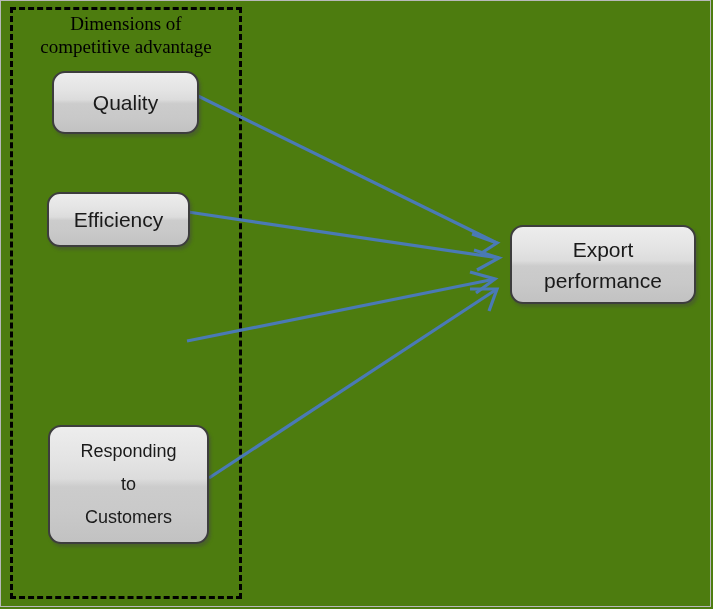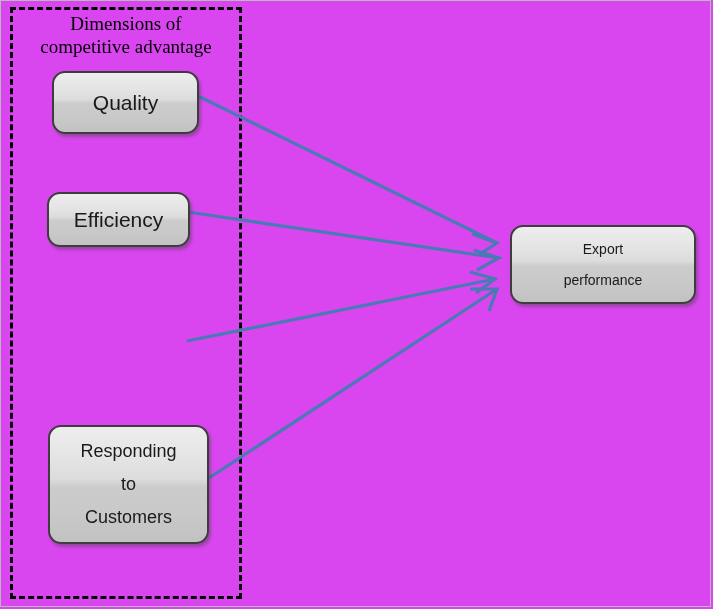--- a/index.html
+++ b/index.html
@@ -7,21 +7,21 @@
     padding: 0;
     background: #ffffff;
   }
   body {
     font-family: "Liberation Sans", sans-serif;
   }
   #canvas {
     position: relative;
     width: 713px;
     height: 609px;
-    background: #d946ef;
+    background: #4d7c0f;
     overflow: hidden;
   }
   
   #frame {
     position: absolute;
     left: 0;
     top: 0;
     width: 711px;
     height: 607px;
     border: 1px solid #b9b9b9;
@@ -70,21 +70,21 @@
     justify-content: center;
     color: #1a1a1a;
     font-family: "Liberation Sans", sans-serif;
     text-align: center;
     white-space: pre-line;
   }
   #node-quality     { left: 52px;  top: 71px;  width: 147px; height: 63px;  font-size: 21px; line-height: 25px; }
   #node-efficiency  { left: 47px;  top: 192px; width: 143px; height: 55px;  font-size: 21px; line-height: 25px; }
   #node-innovation  { left: 43px;  top: 317px; width: 146px; height: 53px;  font-size: 21px; line-height: 25px; }
   #node-responding  { left: 48px;  top: 425px; width: 161px; height: 119px; font-size: 18px; line-height: 33px; }
-  #node-export      { left: 510px; top: 225px; width: 186px; height: 79px;  font-size: 14px; line-height: 31px; }
+  #node-export      { left: 510px; top: 225px; width: 186px; height: 79px;  font-size: 21px; line-height: 31px; }
 
   #arrow-layer {
     position: absolute;
     left: 0;
     top: 0;
     width: 713px;
     height: 609px;
     pointer-events: none;
   }
 </style>

